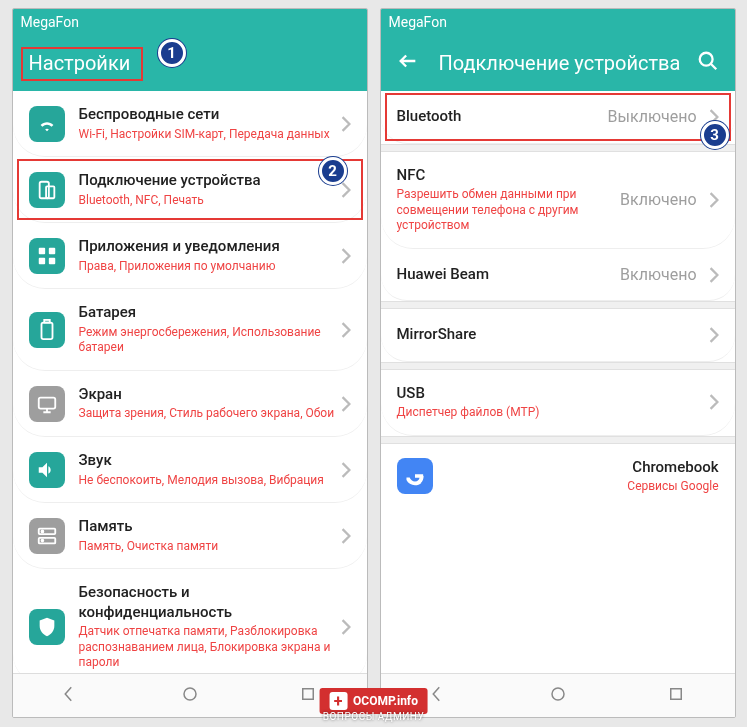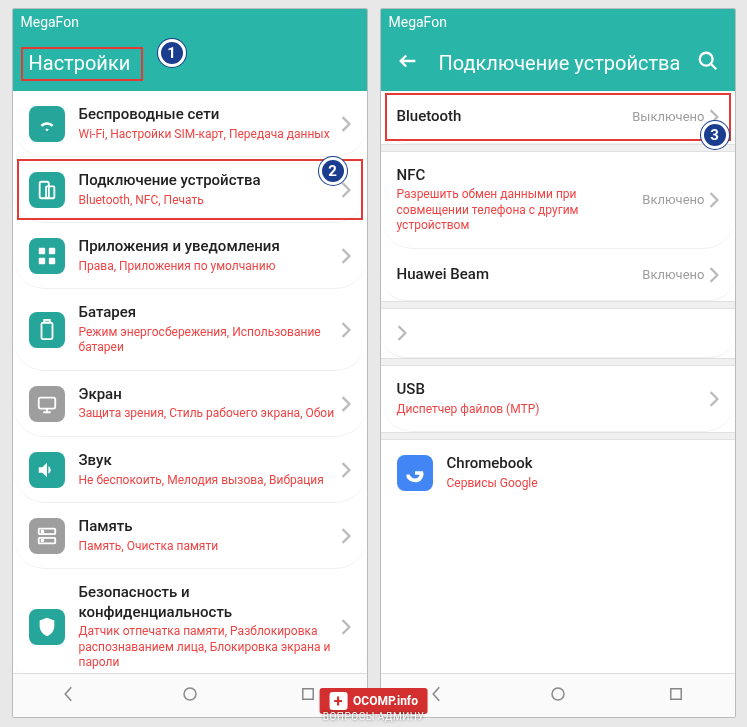--- a/index.html
+++ b/index.html
@@ -93,23 +93,23 @@
       font-weight: 500;
       line-height: 1.3;
     }
     .item-sub {
       font-size: 12px;
       color: #ef4444;
       margin-top: 2px;
       line-height: 1.3;
     }
     .item-value {
-      font-size: 13px;
+      font-size: 16px;
       color: #9e9e9e;
-      margin-right: 4px;
+      margin-right: 12px;
     }
     .chevron {
       color: #bbb;
       flex-shrink: 0;
     }
     .navbar {
       height: 44px;
       background: #fafafa;
       border-top: 1px solid #ddd;
       display: flex;
@@ -442,41 +442,44 @@
       </div>
       <span class="item-value">Включено</span>
       <svg class="chevron" width="10" height="16" viewBox="0 0 8 14" fill="none" stroke="currentColor" stroke-width="2">
           <path d="M1 1l6 6-6 6"></path>
         </svg>
     </div>
 
     <div class="gap-sep"></div>
 
     <div class="item item-simple">
+      <div class="item-text">
+        <div class="item-title">MirrorShare</div>
+      </div>
       <svg class="chevron" width="10" height="16" viewBox="0 0 8 14" fill="none" stroke="currentColor" stroke-width="2">
           <path d="M1 1l6 6-6 6"></path>
         </svg>
     </div>
 
     <div class="gap-sep"></div>
 
     <div class="item">
       <div class="item-text">
         <div class="item-title">USB</div>
         <div class="item-sub">Диспетчер файлов (MTP)</div>
       </div>
       <svg class="chevron" width="10" height="16" viewBox="0 0 8 14" fill="none" stroke="currentColor" stroke-width="2">
           <path d="M1 1l6 6-6 6"></path>
         </svg>
     </div>
 
 
     <div class="gap-sep"></div>
 
-    <div class="item" style="border-bottom:none;">
+    <div class="item" style="border-bottom:none;text-align:right;">
       <div class="icon-box blue">
           <svg viewBox="0 0 24 24" fill="#fff">
             <path d="M21 12c0-.7-.1-1.4-.2-2H12v4h5c-.3 1.3-1 2.4-2.1 3.1v2.6h3.4c2-1.8 3.1-4.5 3.1-7.7z"></path>
             <path d="M12 22c2.8 0 5.2-.9 6.9-2.5l-3.4-2.6c-.9.6-2.1 1-3.5 1-2.7 0-5-1.8-5.8-4.3H2.7v2.7C4.4 19.7 8 22 12 22z"></path>
           </svg>
         </div>
       <div class="item-text">
         <div class="item-title">Chromebook</div>
         <div class="item-sub">Сервисы Google</div>
       </div>

